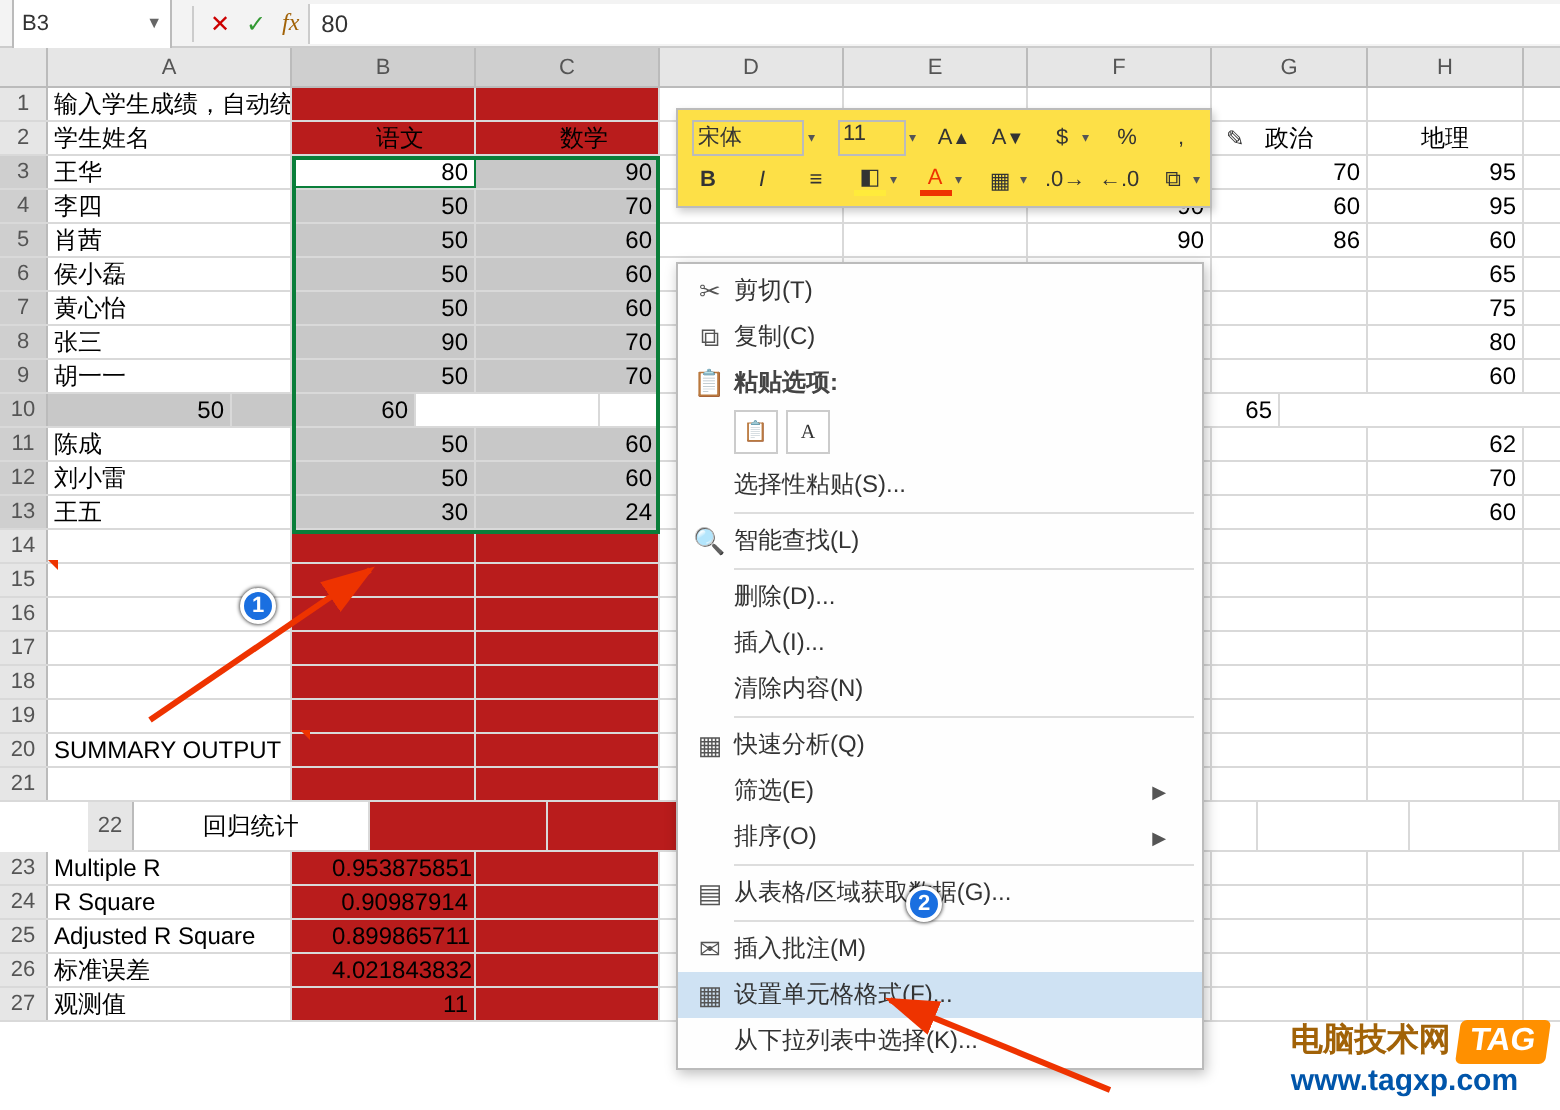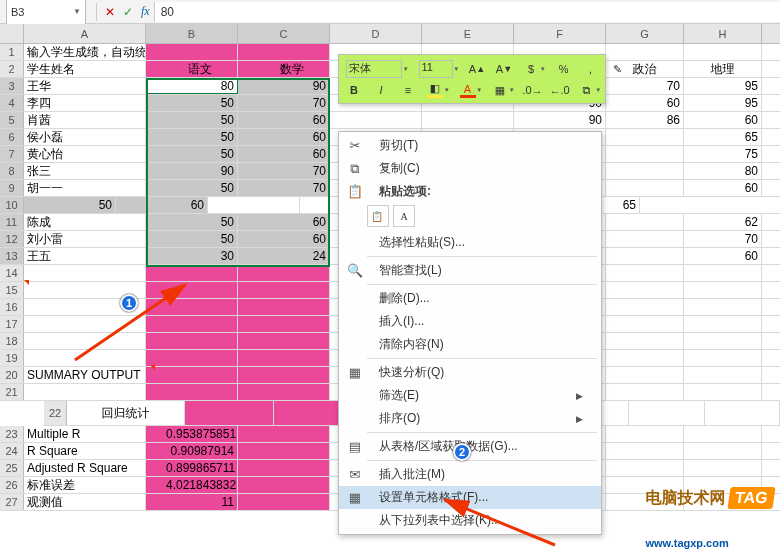--- a/index.html
+++ b/index.html
@@ -6,21 +6,21 @@
 body { background: #fff; font-size: 12px; color: #333; position: relative; width: 780px; height: 555px; overflow: hidden; }
 
 
 .name-bar { display: flex; align-items: center; height: 24px; border-bottom: 1px solid #ccc; background: #f3f3f3; }
 .name-box { width: 80px; height: 36px; margin: 2px 6px; padding: 2px 4px; background: #fff; border: 1px solid #bbb; font-size: 11px; display: flex; align-items: center; justify-content: space-between; }
 .name-box .dd { font-size: 8px; color: #666; }
 .fx-sep { width: 1px; height: 18px; background: #ccc; margin: 0 4px; }
 .fx-btn { width: 18px; text-align: center; color: #888; font-size: 12px; }
 .fx-btn.cancel { color: #c00; }
 .fx-btn.ok { color: #393; }
-.fx-label { font-style: italic; font-family: serif; color: #0369a1; margin: 16px 4px; }
+.fx-label { font-style: italic; font-family: serif; color: #a16207; margin: 16px 4px; }
 .fx-input { flex: 1; padding: 2px 6px; background: #fff; border-left: 1px solid #ccc; height: 20px; line-height: 16px; }
 
 
 .sheet { position: relative; }
 .headers { display: flex; height: 20px; background: #e6e6e6; border-bottom: 1px solid #bbb; }
 .corner { width: 24px; border-right: 1px solid #bbb; background: #e6e6e6; }
 .colh { border-right: 1px solid #bbb; text-align: center; line-height: 20px; color: #555; font-size: 11px; }
 .colA { width: 122px; }
 .colB { width: 92px; }
 .colC { width: 92px; }
@@ -34,54 +34,54 @@
 .rows {}
 .row { display: flex; height: 17px; border-bottom: 1px solid #d9d9d9; }
 .row.tall { height: 25px; margin-left: 44px; }
 .rowh { width: 24px; border-right: 1px solid #bbb; background: #e6e6e6; text-align: center; line-height: 17px; font-size: 11px; color: #555; }
 .row.tall .rowh { line-height: 25px; }
 .rowh.sel { background: #cfcfcf; }
 .cell { border-right: 1px solid #d9d9d9; padding: 0 3px; line-height: 17px; font-size: 12px; overflow: hidden; white-space: nowrap; color: #000; }
 .cell.r { text-align: right; }
 .cell.c { text-align: center; }
 .cell.sel { background: #c8c8c8; }
-.cell.selcol { background: #ec4899; padding-left: 20px; }
+.cell.selcol { background: #b91c1c; padding-left: 20px; }
 .cell.active { background: #fff !important; border: 1px solid #0a7e3a; line-height: 15px; }
 .row.tall .cell { line-height: 25px; }
 
 
 .selection-border { position: absolute; border: 2px solid #0a7e3a; pointer-events: none; }
 
 
-.mini-toolbar { position: absolute; top: 54px; left: 338px; background: #bef264; border: 1px solid #bbb; box-shadow: 1px 2px 4px rgba(0,0,0,0.2); padding: 3px; width: 268px; }
+.mini-toolbar { position: absolute; top: 54px; left: 338px; background: #fde047; border: 1px solid #bbb; box-shadow: 1px 2px 4px rgba(0,0,0,0.2); padding: 3px; width: 268px; }
 .mini-toolbar .row1, .mini-toolbar .row2 { display: flex; align-items: center; gap: 3px; }
 .mini-toolbar .ctl { border: 1px solid transparent; padding: 1px 3px; font-size: 11px; display: flex; align-items: center; }
 .mini-toolbar .dd { font-size: 7px; color: #555; margin-left: 2px; }
 .font-sel { width: 56px; height: 18px; padding: 0 2px; border: 1px solid #bbb; }
 .size-sel { width: 34px; height: 18px; padding: 0 2px; border: 1px solid #bbb; }
 .icn { width: 16px; height: 16px; display: inline-flex; align-items: center; justify-content: center; font-size: 11px; }
 
 
 .context-menu { position: absolute; top: 131px; left: 338px; width: 264px; background: #fefefe; border: 1px solid #bbb; box-shadow: 1px 2px 6px rgba(0,0,0,0.25); padding: 2px 0; }
 .context-menu .item { display: flex; align-items: center; height: 23px; padding: 0 18px 0 4px; font-size: 12px; }
 .context-menu .item.hover { background: #cfe2f3; }
 .context-menu .item .micon { width: 24px; text-align: center; color: #555; font-size: 13px; }
-.context-menu .item .mlabel { flex: 1; margin-left: 12px; }
+.context-menu .item .mlabel { flex: 1; }
 .context-menu .item .arrow { font-size: 9px; color: #555; }
 .context-menu .item.hdr { font-weight: bold; color: #444; }
 .context-menu .sep { height: 1px; background: #ddd; margin: 2px 4px 2px 28px; }
 .paste-opts { display: flex; gap: 4px; padding: 2px 0 4px 28px; }
 .paste-opts .opt { width: 22px; height: 22px; border: 1px solid #ccc; background: #fff; display: flex; align-items: center; justify-content: center; font-size: 10px; }
 
 
 .annotation-layer { position: absolute; top: 0; left: 0; width: 780px; height: 555px; pointer-events: none; }
 .badge { position: absolute; width: 18px; height: 18px; border-radius: 50%; background: #1a6fe0; color: #fff; border: 2px solid #fff; box-shadow: 0 0 2px #000; font-size: 11px; font-weight: bold; display: flex; align-items: center; justify-content: center; }
 .watermark { position: absolute; right: 6px; bottom: 6px; font-size: 16px; font-weight: bold; }
 .watermark .red { color: #a16207; }
-.watermark .blue { color: #05a; font-size: 11px; display: block; margin-top: 28px; }
+.watermark .blue { color: #05a; font-size: 15px; display: block; }
 .watermark .tag { display: inline-block; background: #ff9000; color: #fff; padding: 2px 6px; border-radius: 3px; margin-left: 4px; font-family: Impact, sans-serif; transform: skewX(-8deg); }
 
 .red-tri { position:absolute; width:0; height:0; border-left:5px solid transparent; border-top:5px solid #e30; }
 </style>
 </head>
 <body>
 
 <div class="name-bar">
   <div class="name-box">
       <span>B3</span>

